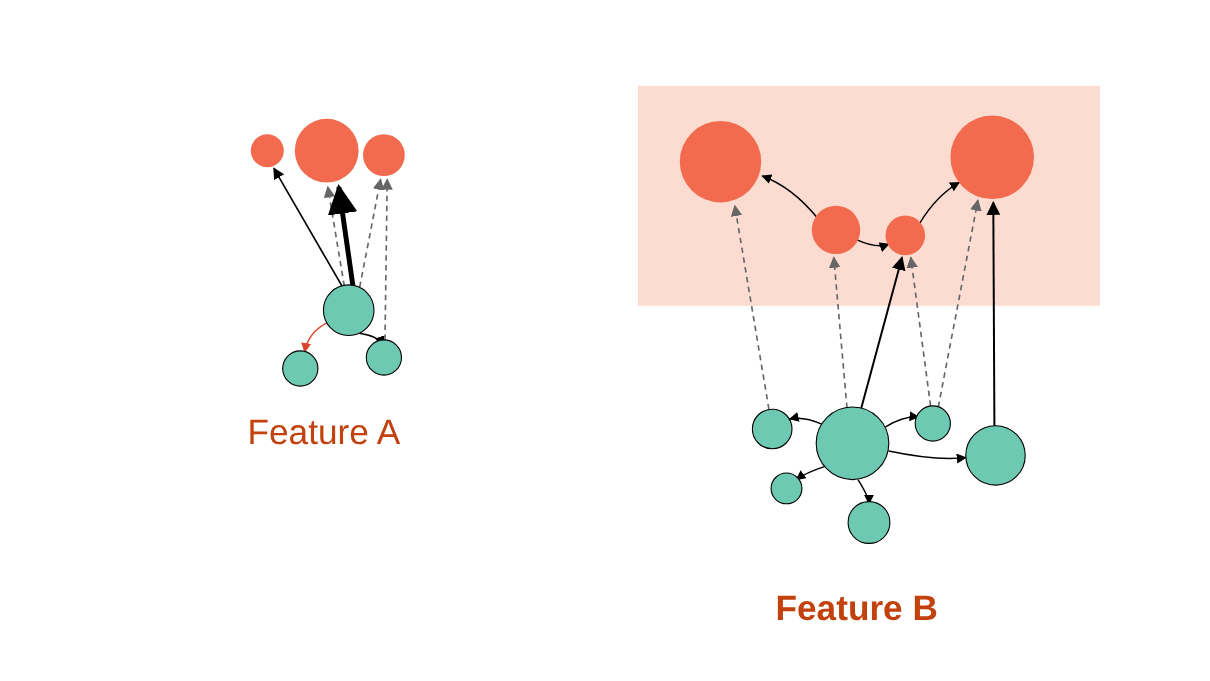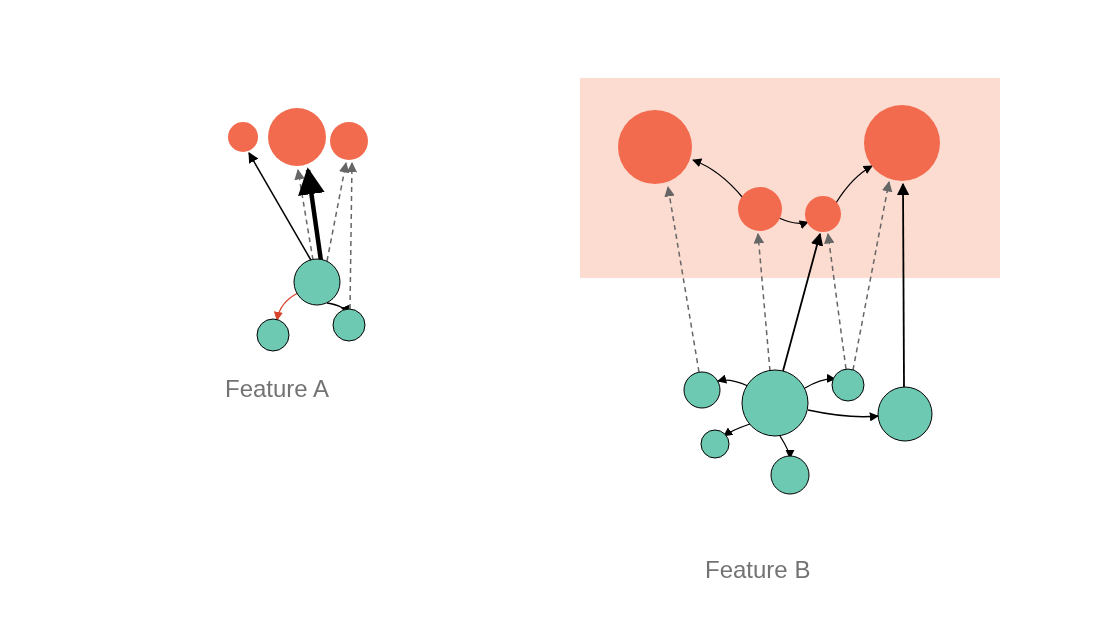--- a/index.html
+++ b/index.html
@@ -7,22 +7,22 @@
     padding: 0;
     width: 1100px;
     height: 619px;
     background: #ffffff;
     font-family: "Helvetica Neue", Arial, sans-serif;
     overflow: hidden;
   }
   svg { display: block; }
   .label {
     position: absolute;
-    font-size: 24px;
-    color: #737373;
+    font-size: 32px;
+    color: #c2410c;
     text-align: center;
     white-space: nowrap;
   }
 </style>
 </head>
 <body>
 
 <svg width="1100" height="619">
   <defs>
     <marker id="arrDark" viewBox="0 0 10 10" refX="9" refY="5" markerWidth="7" markerHeight="7" orient="auto-start-reverse">
@@ -88,13 +88,13 @@
     <circle cx="775" cy="403" r="33" fill="#6ec9b2" stroke="#000" stroke-width="1"></circle>
     <circle cx="702" cy="390" r="18" fill="#6ec9b2" stroke="#000" stroke-width="1"></circle>
     <circle cx="848" cy="385" r="16" fill="#6ec9b2" stroke="#000" stroke-width="1"></circle>
     <circle cx="905" cy="414" r="27" fill="#6ec9b2" stroke="#000" stroke-width="1"></circle>
     <circle cx="715" cy="444" r="14" fill="#6ec9b2" stroke="#000" stroke-width="1"></circle>
     <circle cx="790" cy="475" r="19" fill="#6ec9b2" stroke="#000" stroke-width="1"></circle>
   </g>
 </svg>
 
 <div class="label" style="left:225px; top:375px;">Feature A</div>
-<div class="label" style="left:705px; top:556px;">Feature B</div>
+<div class="label" style="left:705px; top:535px;font-weight:bold;">Feature B</div>
 
 </body></html>

